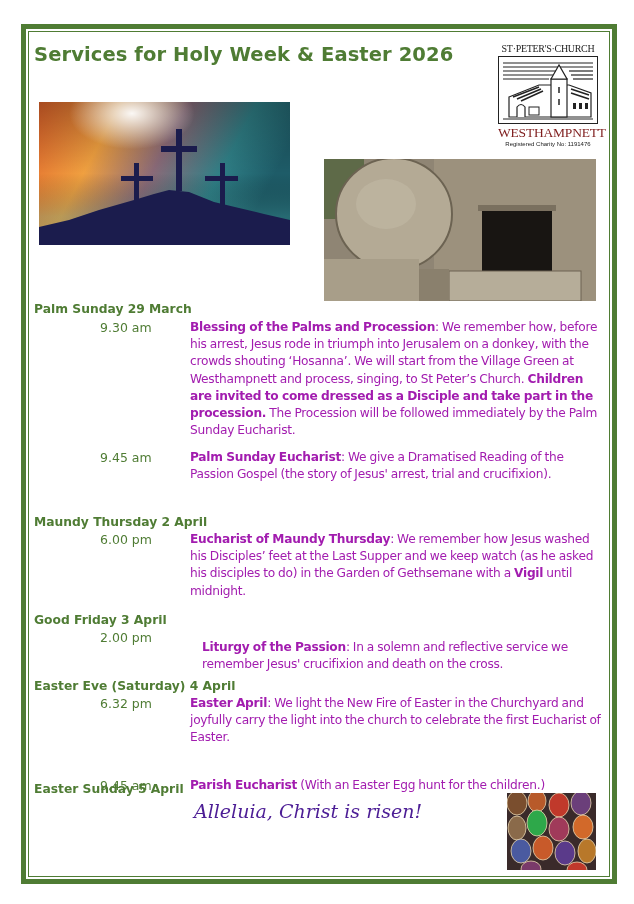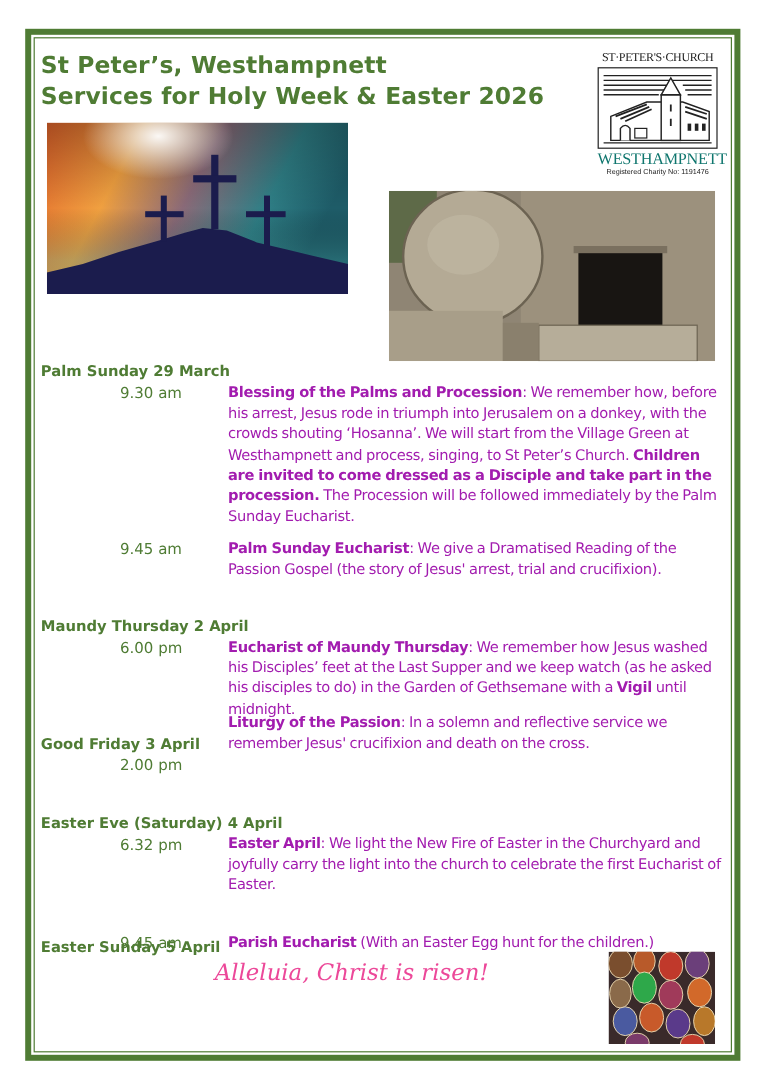--- a/index.html
+++ b/index.html
@@ -3,39 +3,38 @@
 <meta charset="utf-8">
 <style>
   html, body { margin:0; padding:0; background:#ffffff; }
   body { width:634px; height:904px; position:relative; overflow:hidden; font-family:"DejaVu Sans", sans-serif; }
   .frame-outer { position:absolute; left:21px; top:24px; width:596px; height:860px; border:5px solid #4f7c34; box-sizing:border-box; }
   .frame-inner { position:absolute; left:28px; top:31px; width:582px; height:846px; border:1px solid #4f7c34; box-sizing:border-box; }
   .title { position:absolute; left:34px; top:42px; color:#4f7c34; font-weight:bold; font-size:19.5px; line-height:26px; letter-spacing:0.1px; font-family:"DejaVu Sans", sans-serif; }
   .logo { position:absolute; left:498px; top:43px; width:100px; }
   .logo-top { font-family:"Liberation Serif", serif; font-size:10px; color:#222; text-align:center; letter-spacing:-0.3px; }
   .logo-box { width:98px; height:66px; border:1px solid #222; margin-top:2px; position:relative; overflow:hidden; background:#fff; }
-  .logo-bottom { font-family:"Liberation Serif", serif; font-size:13.5px; color:#0f766e; text-align:center; letter-spacing:-0.2px; margin-top:1px; }
+  .logo-bottom { font-family:"Liberation Serif", serif; font-size:13.5px; color:#7f1d1d; text-align:center; letter-spacing:-0.2px; margin-top:1px; }
   .logo-charity { font-family:"Liberation Sans", sans-serif; font-size:6px; color:#222; text-align:center; }
   .img-crosses { position:absolute; left:39px; top:102px; width:251px; height:143px; overflow:hidden; }
   .img-tomb { position:absolute; left:324px; top:159px; width:272px; height:142px; overflow:hidden; }
   .img-eggs { position:absolute; left:507px; top:793px; width:89px; height:77px; overflow:hidden; }
   .day { position:absolute; left:34px; color:#4f7c34; font-weight:bold; font-size:12.3px; font-family:"DejaVu Sans", sans-serif; }
   .time { position:absolute; left:100px; width:70px; color:#4f7c34; font-size:12.5px; font-family:"DejaVu Sans", sans-serif; }
   .desc { position:absolute; left:190px; width:415px; color:#a21caf; font-size:12.2px; line-height:17.2px; font-family:"DejaVu Sans", sans-serif; letter-spacing:-0.25px; word-spacing:-0.5px; }
   .desc b { font-weight:bold; }
-  .alleluia { position:absolute; left:179px; top:800px; color:#ec4899; font-family:"DejaVu Serif", serif; font-style:italic; font-size:19px; }
+  .alleluia { position:absolute; left:194px; top:800px; color:#4c1d95; font-family:"DejaVu Serif", serif; font-style:italic; font-size:19px; }
 </style>
 </head>
 <body>
 
 <div class="frame-outer"></div>
 <div class="frame-inner"></div>
 
 <div class="title">
-  <div>St Peter’s, Westhampnett</div>
   <div>Services for Holy Week &amp; Easter 2026</div>
 </div>
 
 <div class="logo">
   <div class="logo-top">ST·PETER'S·CHURCH</div>
   <div class="logo-box">
     <svg width="98" height="66" viewBox="0 0 98 66">
       <g stroke="#222" stroke-width="1.2">
         <line x1="4" y1="6" x2="94" y2="6"></line>
           <line x1="4" y1="10" x2="94" y2="10"></line>
@@ -134,21 +133,21 @@
 </div>
 
 <div class="day" style="top:515px;">Maundy Thursday 2 April</div>
 <div class="time" style="top:532px;">6.00 pm</div>
 <div class="desc" style="top:531px;">
   <b>Eucharist of Maundy Thursday</b><span>: We remember how Jesus washed his Disciples’ feet at the Last Supper and we keep watch (as he asked his disciples to do) in the Garden of Gethsemane with a </span><b>Vigil</b><span> until midnight.</span>
 </div>
 
 <div class="day" style="top:613px;">Good Friday 3 April</div>
 <div class="time" style="top:630px;">2.00 pm</div>
-<div class="desc" style="top:594px;">
+<div class="desc" style="top:639px;margin-left:12px;">
   <b>Liturgy of the Passion</b><span>: In a solemn and reflective service we remember Jesus' crucifixion and death on the cross.</span>
 </div>
 
 <div class="day" style="top:679px;">Easter Eve (Saturday) 4 April</div>
 <div class="time" style="top:696px;">6.32 pm</div>
 <div class="desc" style="top:695px;">
   <b>Easter April</b><span>: We light the New Fire of Easter in the Churchyard and joyfully carry the light into the church to celebrate the first Eucharist of Easter.</span>
 </div>
 
 <div class="day" style="top:761px;margin-top:21px;">Easter Sunday 5 April</div>

